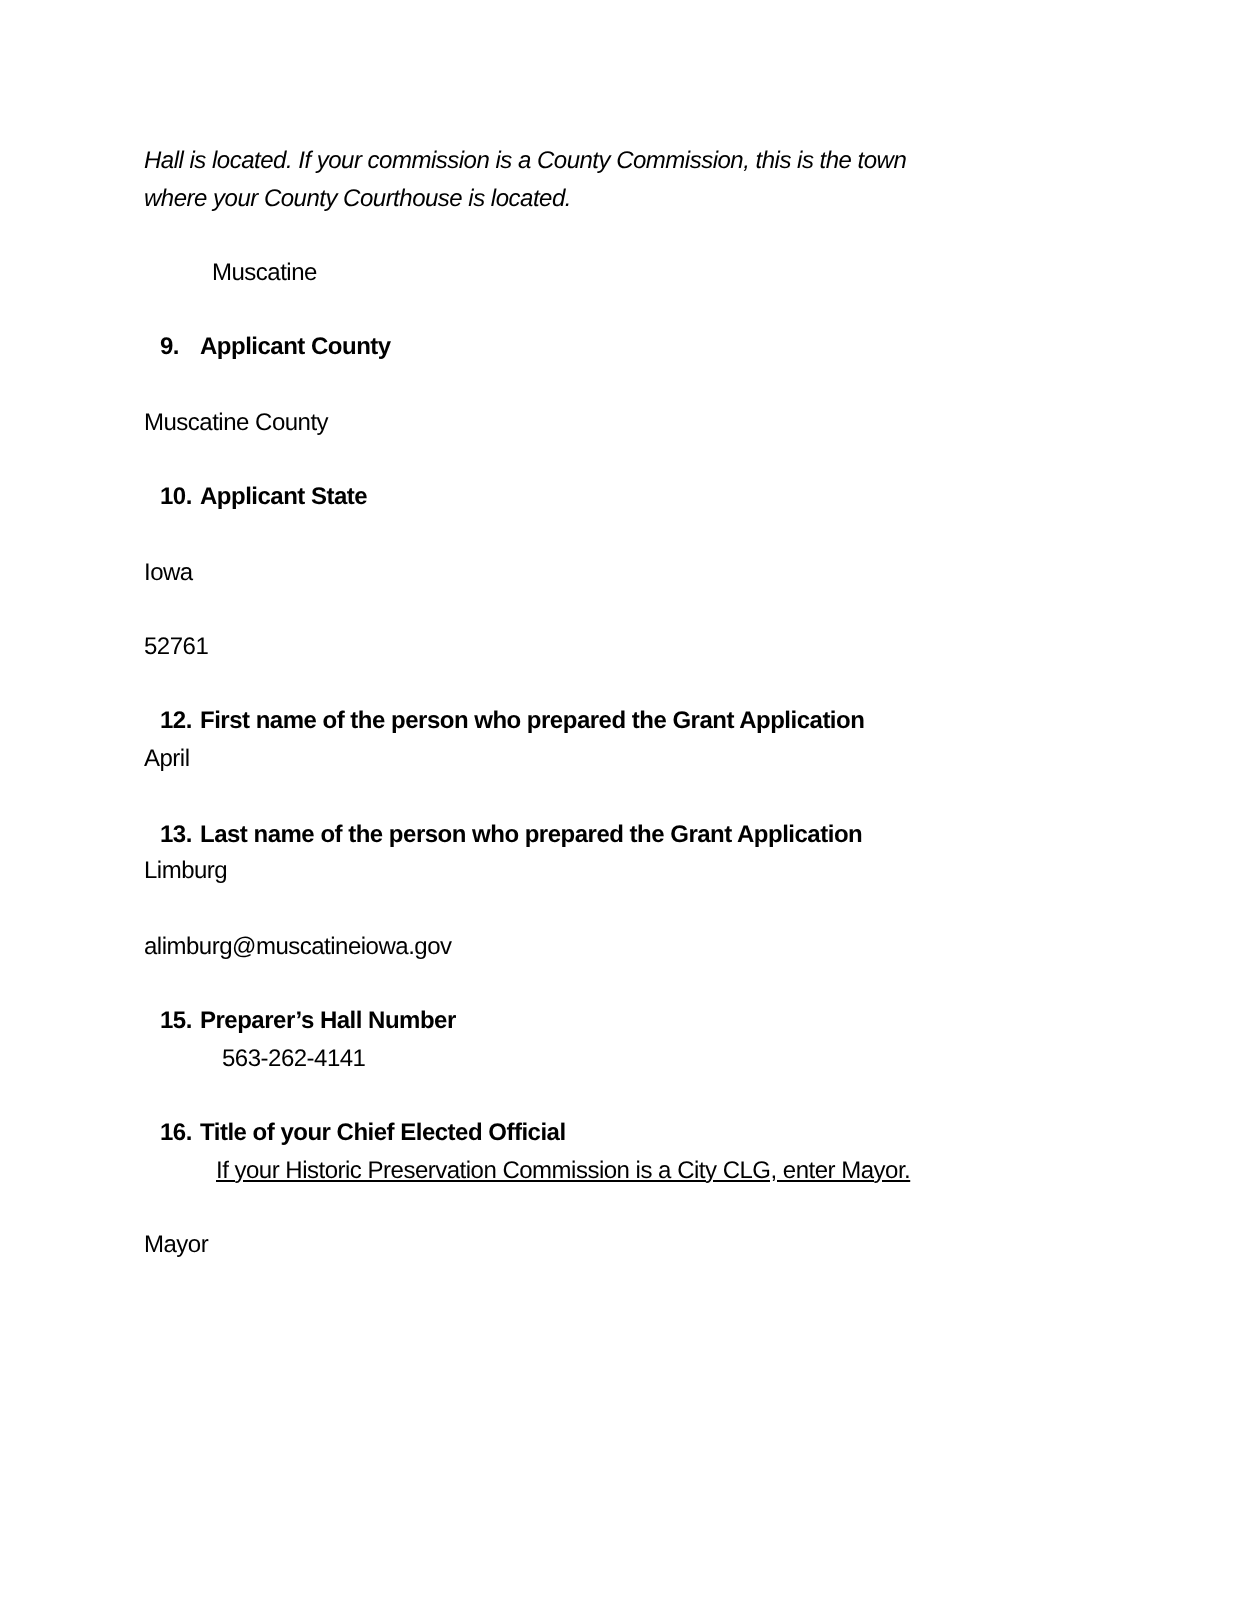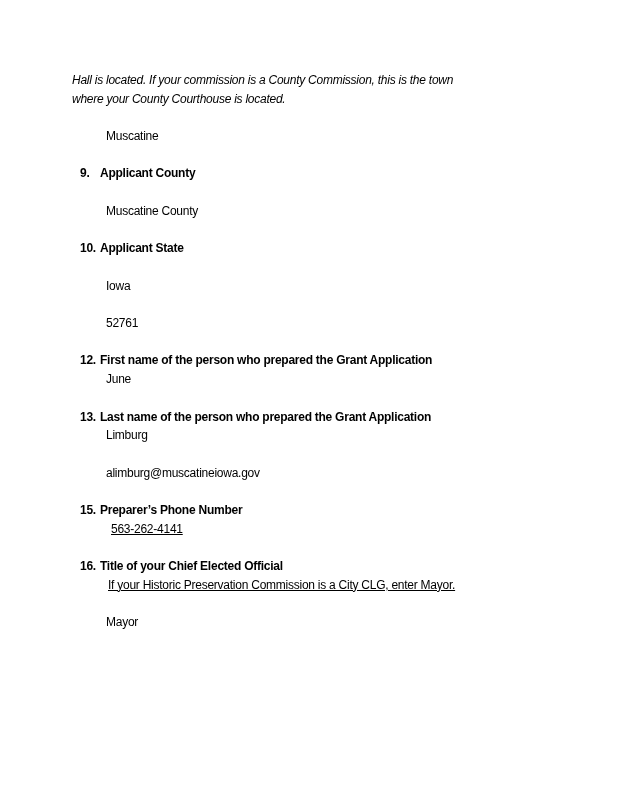--- a/index.html
+++ b/index.html
@@ -15,23 +15,23 @@
     color: #000000;
   }
   .content { padding: 71px 40px 0 72px; }
   .para { margin: 0; white-space: pre-line; font-style: italic; }
   .intro-answer { margin: 18.7px 0 0 34px; }
   .item { margin-top: 18.7px; }
   .head { font-weight: bold; margin-left: 8px; }
   .num { display: inline-block; width: 20px; font-weight: bold; }
   .head.tabbed .num { width: 29px; }
   .note { margin-left: 36px; font-weight: normal; text-decoration: underline; }
-  .answer { margin-left: 34px; }
+  .answer { }
   .answer.gap { margin-top: 18.7px; }
-  .answer.shift { margin-left: 39px; text-decoration: underline; }
+  .answer.shift { margin-left: 39px; }
 </style>
 </head>
 <body>
 
 <div class="content">
 
   <p class="para">Hall is located.  If your commission is a County Commission, this is the town
 where your County Courthouse is located.</p>
   <div class="intro-answer">Muscatine</div>
 
@@ -50,37 +50,37 @@
   </div>
 
   <div class="item">
     <div class="answer gap">52761</div>
   </div>
 
   <div class="item">
     <div class="head">
       <span class="num">12.</span><span>First name of the person who prepared the Grant Application</span>
     </div>
-    <div class="answer">June</div>
+    <div class="answer">April</div>
   </div>
 
   <div class="item">
     <div class="head">
       <span class="num">13.</span><span>Last name of the person who prepared the Grant Application</span>
     </div>
     <div class="answer">Limburg</div>
   </div>
 
   <div class="item">
     <div class="answer">alimburg@muscatineiowa.gov</div>
   </div>
 
   <div class="item">
     <div class="head">
-      <span class="num">15.</span><span>Preparer’s Phone Number</span>
+      <span class="num">15.</span><span>Preparer’s Hall Number</span>
     </div>
     <div class="answer shift">563-262-4141</div>
   </div>
 
   <div class="item">
     <div class="head">
       <span class="num">16.</span><span>Title of your Chief Elected Official</span>
     </div>
     <div class="note">If your Historic Preservation Commission is a City CLG, enter Mayor.</div>
     <div class="answer gap">Mayor</div>

